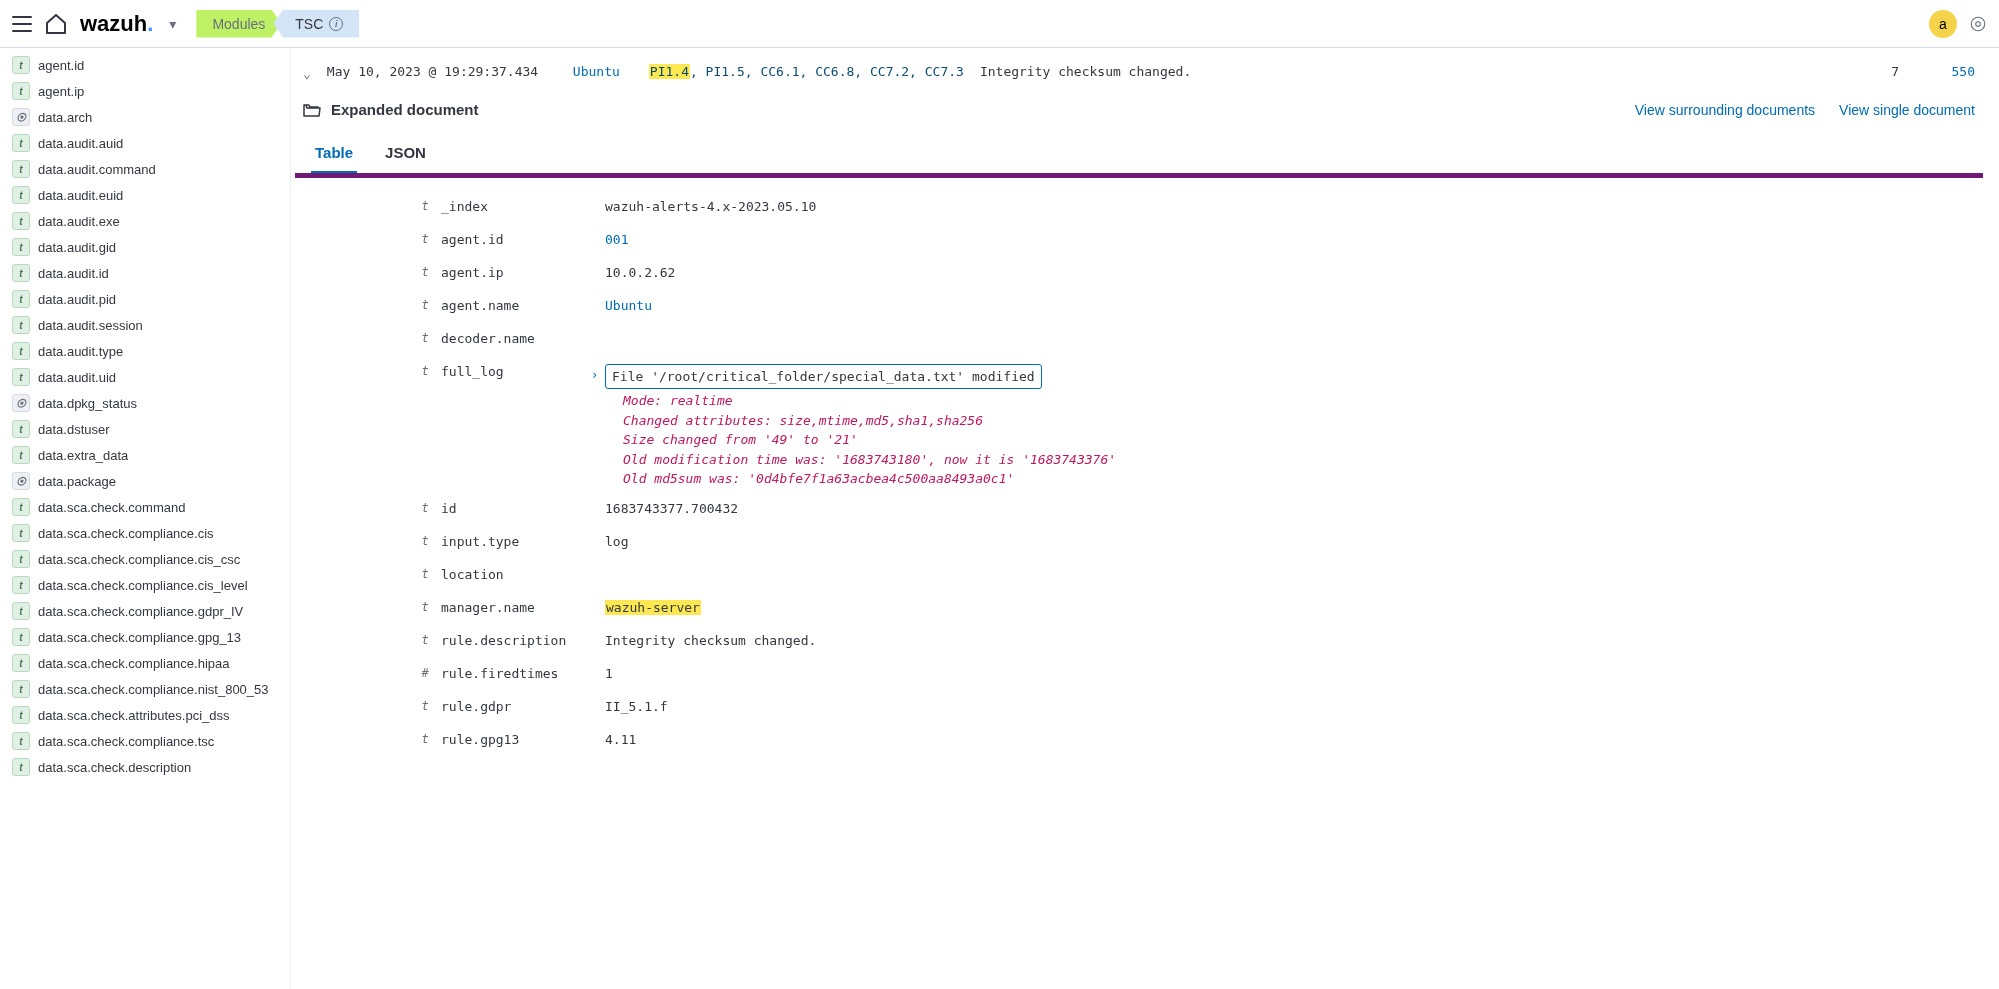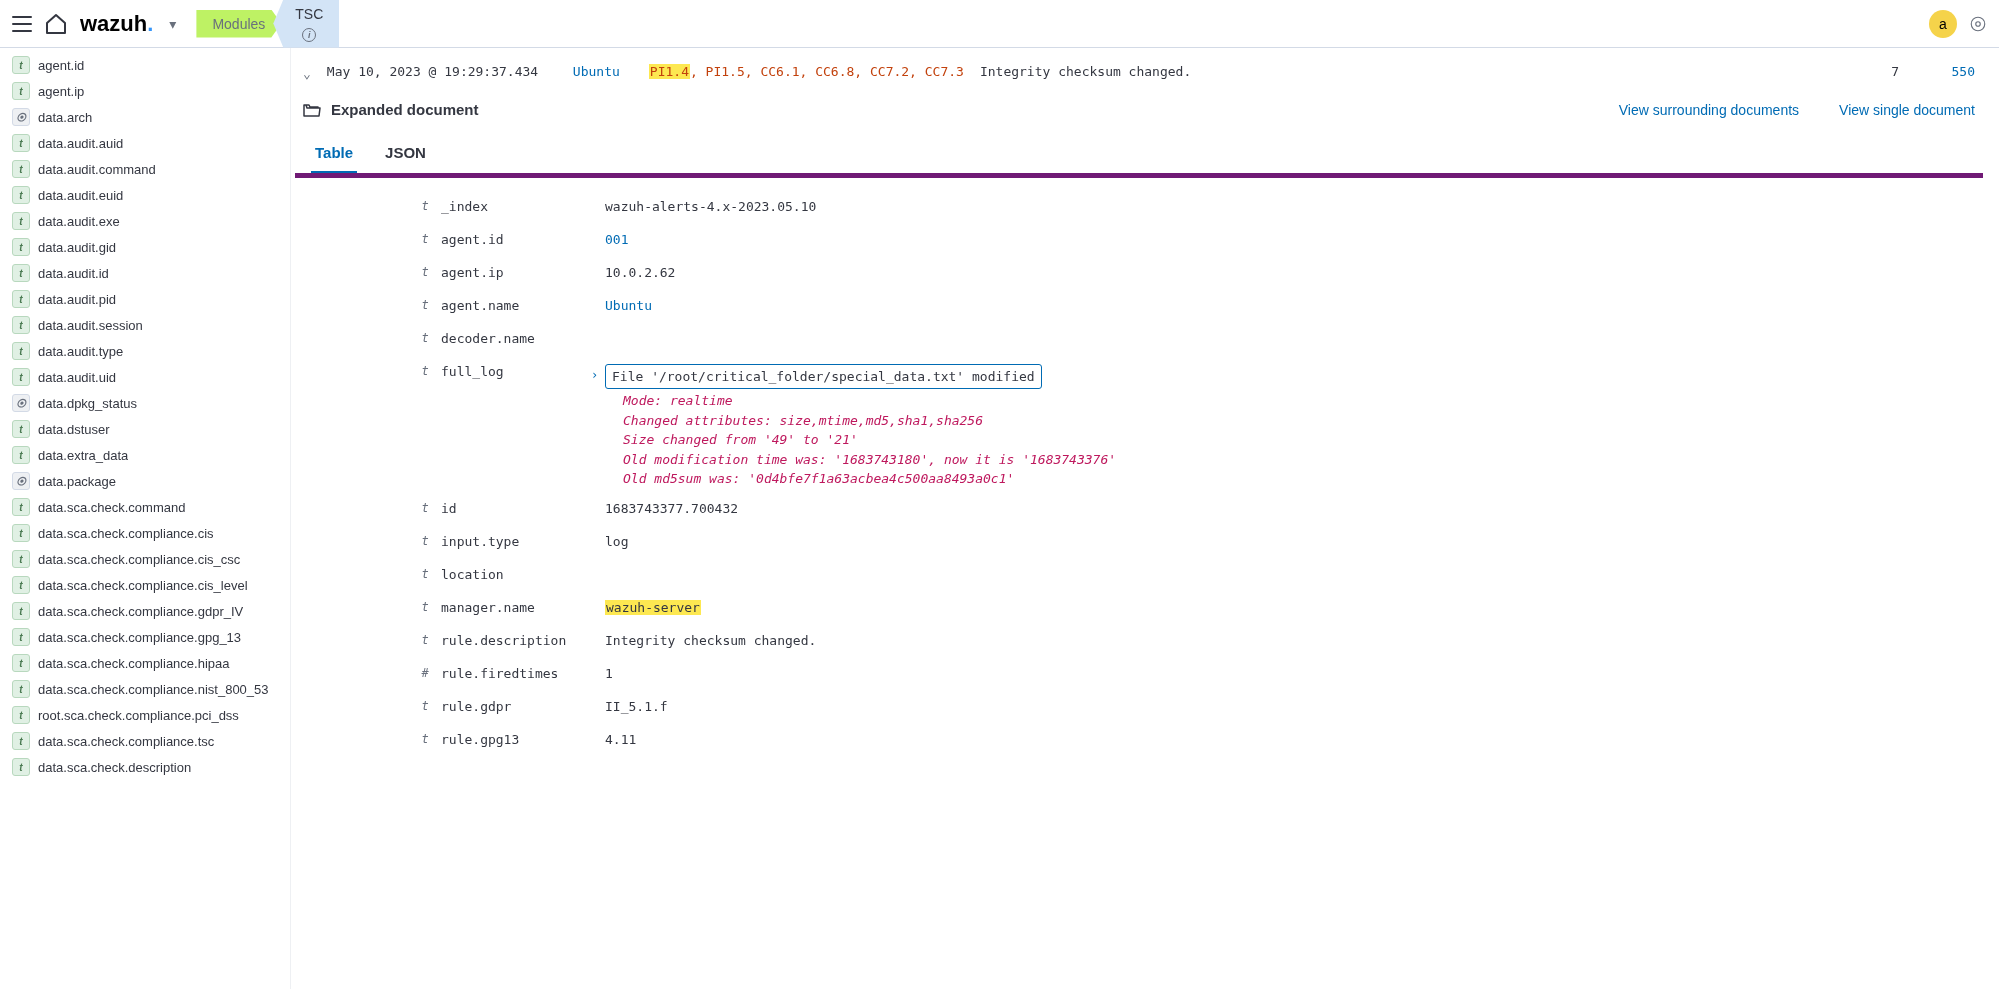--- a/index.html
+++ b/index.html
@@ -8,50 +8,50 @@
 .header { height: 48px; border-bottom: 1px solid #d3dae6; display: flex; align-items: center; padding: 0 12px; justify-content: space-between; text-align: center; }
 .header-left { display: flex; align-items: center; gap: 12px; }
 .menu-icon { width: 20px; height: 16px; display: flex; flex-direction: column; justify-content: space-between; cursor: pointer; }
 .menu-icon span { height: 2px; background: #343741; border-radius: 1px; }
 .logo { font-size: 22px; font-weight: 600; color: #000; font-family: sans-serif; }
 .logo .dot { color: #3595f9; }
 .chevron-down { margin-left: 4px; color: #69707d; cursor: pointer; font-size: 14px; }
 .breadcrumbs { display: flex; align-items: center; margin-left: 8px; }
 .crumb { padding: 6px 16px; font-size: 14px; position: relative; cursor: pointer; }
 .crumb-modules { background: #bef264; color: #69707d; clip-path: polygon(0 0, calc(100% - 10px) 0, 100% 50%, calc(100% - 10px) 100%, 0 100%); }
-.crumb-tsc { background: #d3e4f6; color: #343741; margin-left: -8px; clip-path: polygon(10px 0, 100% 0, 100% 100%, 10px 100%, 0 50%); padding-left: 22px; display: flex; align-items: center; gap: 6px; flex-direction: column; }
+.crumb-tsc { background: #d3e4f6; color: #343741; margin-left: -8px; clip-path: polygon(10px 0, 100% 0, 100% 100%, 10px 100%, 0 50%); padding-left: 22px; display: flex; align-items: center; gap: 6px; }
 .info-icon { width: 14px; height: 14px; border: 1.5px solid #69707d; border-radius: 50%; display: inline-flex; align-items: center; justify-content: center; font-size: 9px; color: #69707d; font-weight: 600; font-style: italic; }
 .header-right { display: flex; align-items: center; gap: 12px; }
 .avatar { width: 28px; height: 28px; border-radius: 50%; background: #f5d34a; color: #000; display: flex; align-items: center; justify-content: center; font-size: 14px; font-weight: 500; cursor: pointer; }
 .gear-icon { width: 18px; height: 18px; color: #69707d; cursor: pointer; }
 
 .main { display: flex; height: calc(100vh - 48px); }
 .sidebar { width: 290px; overflow-y: auto; padding: 4px 0; }
 .field-item { display: flex; align-items: center; padding: 4px 12px; gap: 8px; cursor: pointer; font-size: 13px; color: #343741; }
 .type-badge { min-width: 18px; height: 18px; border-radius: 3px; display: flex; align-items: center; justify-content: center; font-size: 10px; font-weight: 600; font-style: italic; }
 .type-t { background: #e0f0e4; color: #4a7a52; border: 1px solid #b8d8be; }
 .type-clock { background: #eef0f3; color: #69707d; border: 1px solid #d3dae6; }
 .field-name { white-space: nowrap; overflow: hidden; text-overflow: ellipsis; }
 
 .content { flex: 1; overflow-y: auto; padding: 12px 16px 0 4px; border-left: 1px solid #eef0f3; }
 .row-summary { display: flex; align-items: flex-start; gap: 16px; padding: 4px 8px; font-family: "SFMono-Regular", Consolas, Menlo, monospace; font-size: 13px; }
 .expand-caret { color: #69707d; cursor: pointer; margin-top: 2px; }
 .row-time { min-width: 230px; color: #343741; }
 .row-agent { min-width: 60px; color: #006bb4; cursor: pointer; }
-.row-tsc { min-width: 200px; color: #c2410c; }
+.row-tsc { min-width: 200px; color: #0c4a6e; }
 .highlight { background: #fde851; padding: 0 1px; }
 .row-desc { flex: 1; color: #343741; }
 .row-level { min-width: 60px; text-align: right; color: #343741; }
 .row-ruleid { min-width: 60px; text-align: right; color: #006bb4; cursor: pointer; }
 
 .expanded-header { display: flex; align-items: center; justify-content: space-between; padding: 16px 8px 8px 8px; }
 .expanded-left { display: flex; align-items: center; gap: 10px; }
 .expanded-title { font-weight: 600; font-size: 15px; }
 .expanded-links { display: flex; gap: 24px; }
-.link { color: #006bb4; font-size: 14px; cursor: pointer; margin-left: 16px; }
+.link { color: #006bb4; font-size: 14px; cursor: pointer; }
 
 .tabs { display: flex; gap: 24px; padding: 8px 16px 0 16px; border-bottom: 5px solid #701a75; }
 .tab { padding: 10px 4px; font-size: 15px; font-weight: 600; cursor: pointer; border-bottom: 2px solid transparent; }
 .tab.active { color: #006bb4; border-bottom-color: #006bb4; }
 .tab.inactive { color: #343741; }
 
 .doc-table { padding: 12px 0 24px 120px; }
 .doc-row { display: flex; align-items: flex-start; padding: 9px 0; }
 .doc-type { width: 20px; font-family: monospace; font-size: 12px; color: #69707d; font-style: italic; text-align: center; }
 .doc-key { width: 170px; font-family: "SFMono-Regular", Consolas, Menlo, monospace; font-size: 13px; color: #343741; padding-left: 6px; }
@@ -192,21 +192,21 @@
       <div class="field-item">
         <span class="type-badge type-t">t</span>
         <span class="field-name">data.sca.check.compliance.hipaa</span>
       </div>
       <div class="field-item">
         <span class="type-badge type-t">t</span>
         <span class="field-name">data.sca.check.compliance.nist_800_53</span>
       </div>
       <div class="field-item">
         <span class="type-badge type-t">t</span>
-        <span class="field-name">root.sca.check.compliance.pci_dss</span>
+        <span class="field-name">data.sca.check.attributes.pci_dss</span>
       </div>
       <div class="field-item">
         <span class="type-badge type-t">t</span>
         <span class="field-name">data.sca.check.compliance.tsc</span>
       </div>
       <div class="field-item">
         <span class="type-badge type-t">t</span>
         <span class="field-name">data.sca.check.description</span>
       </div>
     </div>

